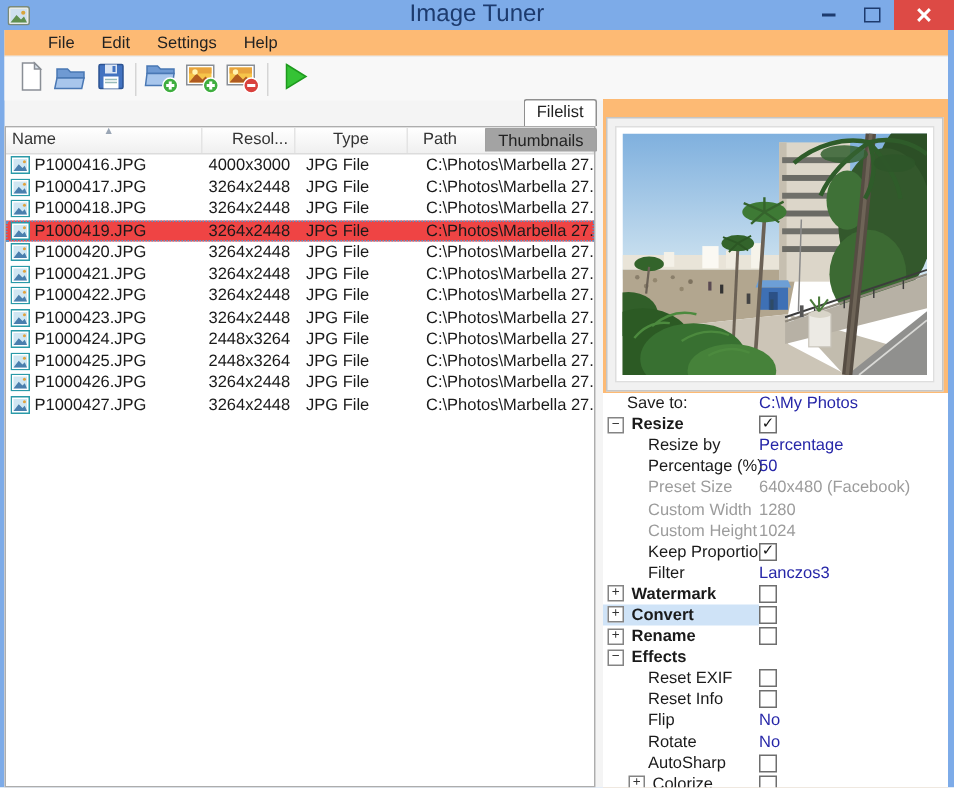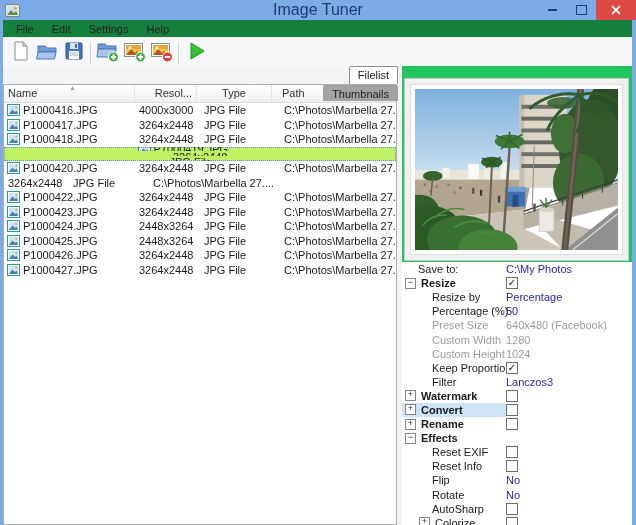--- a/index.html
+++ b/index.html
@@ -16,21 +16,21 @@
   .win-controls{margin-left:auto;display:flex;height:100%;align-items:stretch;z-index:2;}
   .wbtn{display:flex;align-items:center;justify-content:center;width:29px;cursor:default;}
   .wbtn .bar{width:9px;height:2px;background:#1d3b6e;}
   .wbtn .box{width:9px;height:8px;border:1px solid #1d3b6e;background:transparent;}
   .btn-close{width:40px;background:#dd4a45;position:relative;}
   .btn-close .x1,.btn-close .x2{position:absolute;left:50%;top:50%;width:11px;height:2px;background:#fff;}
   .btn-close .x1{transform:translate(-50%,-50%) rotate(45deg);}
   .btn-close .x2{transform:translate(-50%,-50%) rotate(-45deg);}
   
   .chrome-body{position:absolute;top:20px;left:3px;right:4px;bottom:0;background:#f4f4f4;}
-  .menubar{height:17px;background:#15803d;border-bottom:1px solid #ececec;display:flex;align-items:center;padding-left:4px;}
+  .menubar{height:17px;background:#fdba74;border-bottom:1px solid #ececec;display:flex;align-items:center;padding-left:20px;}
   .menu-item{padding:1px 9px;color:#222;}
   .toolbar{height:29px;display:flex;align-items:center;padding-left:3px;background:#f8f8f8;}
   .tb-btn{width:27px;height:26px;display:flex;align-items:center;justify-content:center;border:0;background:transparent;padding:0;}
   .tb-sep{width:1px;height:22px;background:#d5d5d5;margin:0 3px;}
   
   .left-pane{position:absolute;left:0;top:46px;bottom:0;width:396px;}
   .tabs{height:18px;display:flex;align-items:flex-end;padding-left:1px;position:relative;z-index:2;flex-direction:column;}
   .tab{border:1px solid #a0a0a0;border-bottom:none;background:#a3a3a3;padding:2px 8px 1px;margin-right:1px;border-radius:2px 2px 0 0;color:#222;position:relative;top:1px;}
   .tab.active{background:#fff;border-color:#8f8f8f;top:0;padding-bottom:3px;z-index:3;}
   .filetable{position:absolute;top:18px;left:0;right:2px;bottom:0;background:#fff;border:1px solid #adadad;overflow:hidden;}
@@ -39,28 +39,28 @@
   .c-name{width:131px;}
   .c-res{width:62px;}
   .c-type{width:75px;}
   .c-path{flex:1;}
   .th.c-name{}
   .th.c-res{text-align:right;}
   .th.c-type{text-align:center;}
   .th.c-path{padding-left:10px;}
   .sort-ind{position:absolute;right:58px;top:-1px;font-size:7px;color:#9aa6b5;}
   .tr{height:14.5px;display:flex;align-items:center;box-sizing:border-box;}
-  .tr.selected{background:#bef264;outline:1px dotted #5e93c8;outline-offset:-1px;flex-direction:column;}
+  .tr.selected{background:#ef4444;outline:1px dotted #5e93c8;outline-offset:-1px;}
   .td{box-sizing:border-box;white-space:nowrap;overflow:hidden;padding:0 4px;}
   .td.c-name{padding-left:3px;display:flex;align-items:center;gap:3px;}
   .td.c-type{padding-left:7px;}
   .td.c-path{padding-left:12px;}
   .fic{width:13px;height:12px;flex:0 0 auto;}
   
-  .right-pane{position:absolute;left:399px;top:46px;right:0;bottom:0;background:#22c55e;}
+  .right-pane{position:absolute;left:399px;top:46px;right:0;bottom:0;background:#fdba74;}
   .preview-panel{position:absolute;top:12px;left:2px;right:3px;height:183px;background:#f1f1f1;border:1px solid #c6c6c6;box-sizing:border-box;}
   .photo-frame{position:absolute;inset:5px;background:#fff;border:1px solid #dedede;padding:4px;box-sizing:border-box;}
   .photo-frame svg{display:block;width:100%;height:100%;}
   
   .propgrid{position:absolute;top:196px;left:0;right:0;bottom:0;background:#fff;overflow:hidden;}
   .prow{height:14.1px;display:flex;align-items:center;position:relative;}
   .plabel{width:104px;flex:0 0 auto;display:flex;align-items:center;box-sizing:border-box;white-space:nowrap;overflow:visible;}
   .pvalue{flex:1;display:flex;align-items:center;white-space:nowrap;}
   .kind-plain  .plabel{padding-left:16px;}
   .kind-section .plabel{padding-left:3px;font-weight:bold;}
@@ -261,20 +261,31 @@
                     <circle cx="9.3" cy="3.8" r="1" fill="#e0a23c"></circle>
                   </svg>
                 </span>
                 <span>P1000420.JPG</span>
               </div>
               <div class="td c-res">3264x2448</div>
               <div class="td c-type">JPG File</div>
               <div class="td c-path">C:\Photos\Marbella 27....</div>
             </div>
             <div class="tr">
+              <div class="td c-name">
+                <span style="display: inline-flex;">
+                  <svg class="fic" viewBox="0 0 13 12">
+                    <rect x="0.5" y="0.5" width="12" height="11" fill="#ffffff" stroke="#2a9aa8"></rect>
+                    <rect x="2" y="2" width="9" height="8" fill="#cfe6f2"></rect>
+                    <polygon points="2,10 5.5,5.5 8,8 9.5,6.5 11,10" fill="#4a7fae"></polygon>
+                    <circle cx="9.3" cy="3.8" r="1" fill="#e0a23c"></circle>
+                  </svg>
+                </span>
+                <span>P1000421.JPG</span>
+              </div>
               <div class="td c-res">3264x2448</div>
               <div class="td c-type">JPG File</div>
               <div class="td c-path">C:\Photos\Marbella 27....</div>
             </div>
             <div class="tr">
               <div class="td c-name">
                 <span style="display: inline-flex;">
                   <svg class="fic" viewBox="0 0 13 12">
                     <rect x="0.5" y="0.5" width="12" height="11" fill="#ffffff" stroke="#2a9aa8"></rect>
                     <rect x="2" y="2" width="9" height="8" fill="#cfe6f2"></rect>

